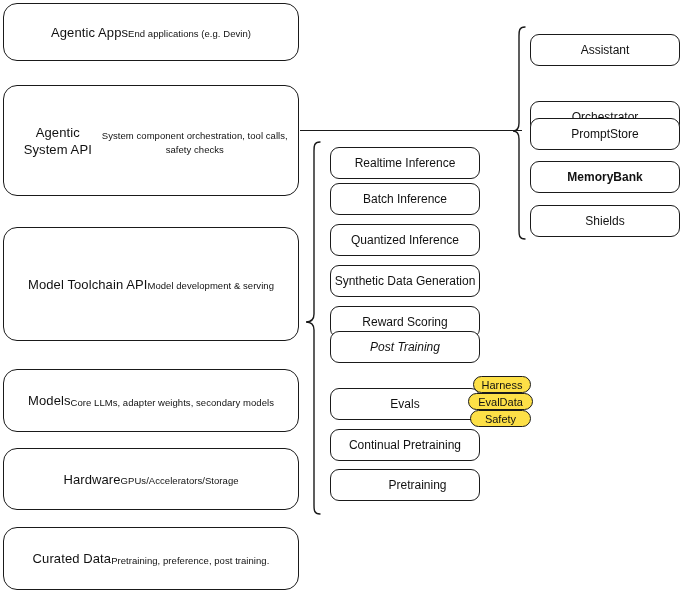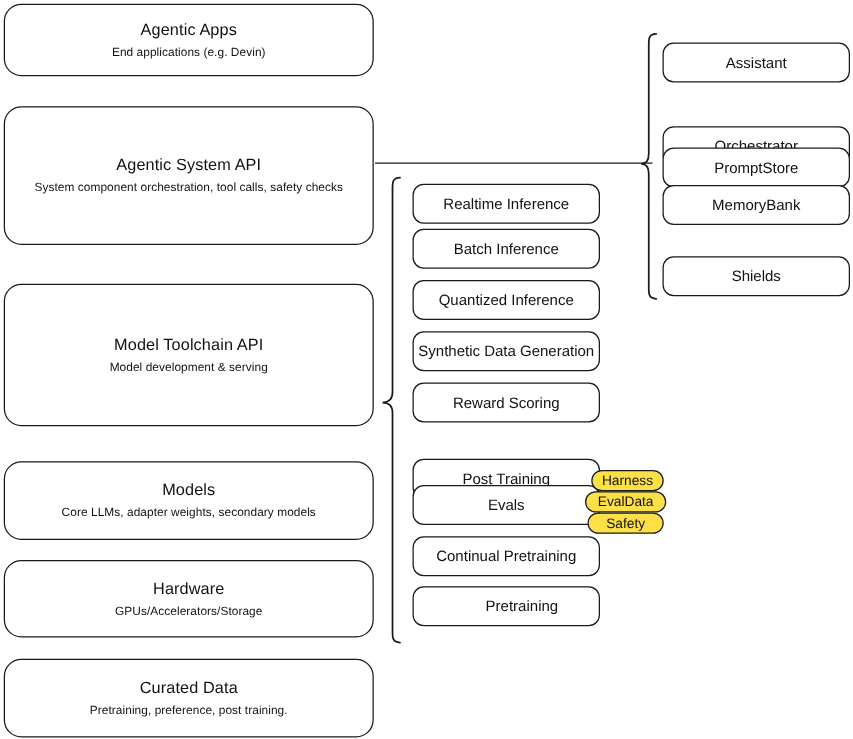--- a/index.html
+++ b/index.html
@@ -17,21 +17,21 @@
     height: 591px;
     background: #ffffff;
     overflow: hidden;
   }
   .node {
     position: absolute;
     box-sizing: border-box;
     background: #ffffff;
     border: 1px solid #1a1a1a;
     display: flex;
-    flex-direction: column;
+    flex-direction: row;
     align-items: center;
     justify-content: center;
     text-align: center;
     color: #111111;
   }
   
   .layer {
     left: 3px;
     width: 296px;
     border-radius: 14px;
@@ -149,21 +149,21 @@
   </div>
   <div class="node mid" style="top:224px;">
     <span>Quantized Inference</span>
   </div>
   <div class="node mid" style="top:265px;">
     <span>Synthetic Data Generation</span>
   </div>
   <div class="node mid" style="top:306px;">
     <span>Reward Scoring</span>
   </div>
-  <div class="node mid" style="top:367px;">
+  <div class="node mid" style="top:331px;font-style:italic;">
     <span>Post Training</span>
   </div>
   <div class="node mid" style="top:388px;">
     <span>Evals</span>
   </div>
   <div class="node mid" style="top:429px;">
     <span>Continual Pretraining</span>
   </div>
   <div class="node mid" style="top:469px;padding-left:25px;">
     <span>Pretraining</span>
@@ -181,20 +181,20 @@
 
   <div class="node right" style="top:34px;">
     <span>Assistant</span>
   </div>
   <div class="node right" style="top:74px;margin-top:27px;">
     <span>Orchestrator</span>
   </div>
   <div class="node right" style="top:118px;">
     <span>PromptStore</span>
   </div>
-  <div class="node right" style="top:148px;">
+  <div class="node right" style="top:161px;font-weight:bold;">
     <span>MemoryBank</span>
   </div>
   <div class="node right" style="top:205px;">
     <span>Shields</span>
   </div>
 
 </div>
 
 </body></html>

